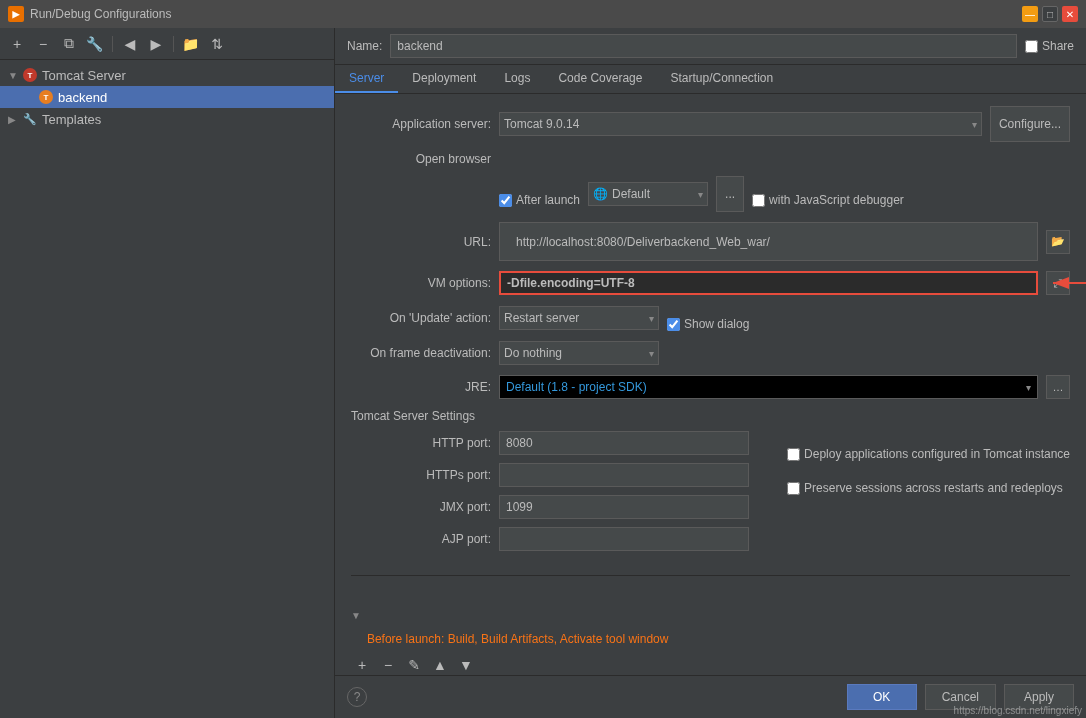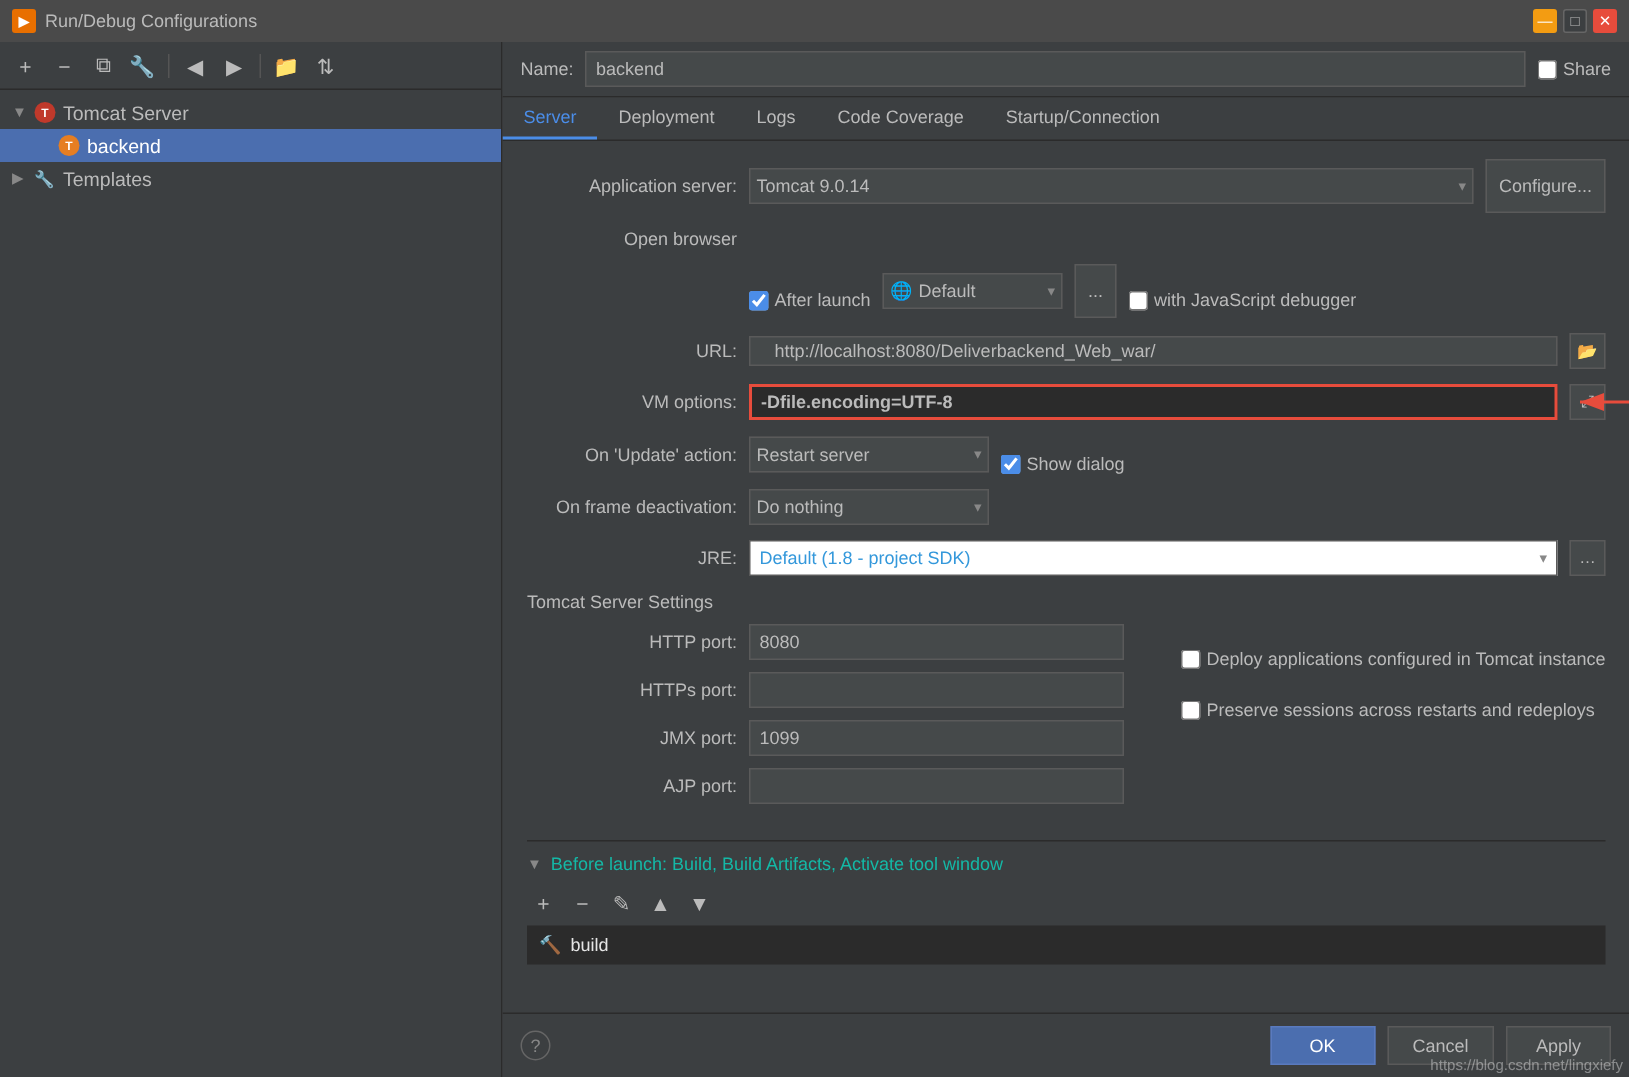--- a/index.html
+++ b/index.html
@@ -220,23 +220,24 @@
       margin-bottom: 10px;
       gap: 8px;
     }
     .form-label {
       color: #bbbbbb;
       font-size: 12px;
       min-width: 140px;
       text-align: right;
     }
     .form-label-left {
-      color: #14b8a6;
+      color: #f97316;
       font-size: 12px;
       min-width: 0;
+      margin-top: 48px;
     }
     .form-input {
       background: #45494a;
       border: 1px solid #5a5a5a;
       color: #bbbbbb;
       padding: 2px 6px;
       font-size: 12px;
       height: 24px;
       flex: 1;
     }
@@ -317,21 +318,21 @@
       min-width: 140px;
       text-align: right;
     }
     .url-input {
       flex: 1;
       background: #45494a;
       border: 1px solid #5a5a5a;
       color: #bbbbbb;
       padding: 2px 16px;
       font-size: 12px;
-      height: 20px;
+      height: 39px;
     }
     .url-browse-btn {
       width: 24px;
       height: 24px;
       background: #45494a;
       border: 1px solid #5a5a5a;
       color: #bbbbbb;
       display: flex;
       align-items: center;
       justify-content: center;
@@ -435,21 +436,21 @@
       margin-bottom: 10px;
     }
     .jre-label {
       color: #bbbbbb;
       font-size: 12px;
       min-width: 140px;
       text-align: right;
     }
     .jre-select {
       flex: 1;
-      background: #ffffff;
+      background: #000000;
       border: 1px solid #5a5a5a;
       color: #3498db;
       padding: 2px 6px;
       font-size: 12px;
       height: 24px;
       display: flex;
       align-items: center;
     }
     .jre-btn {
       width: 24px;

